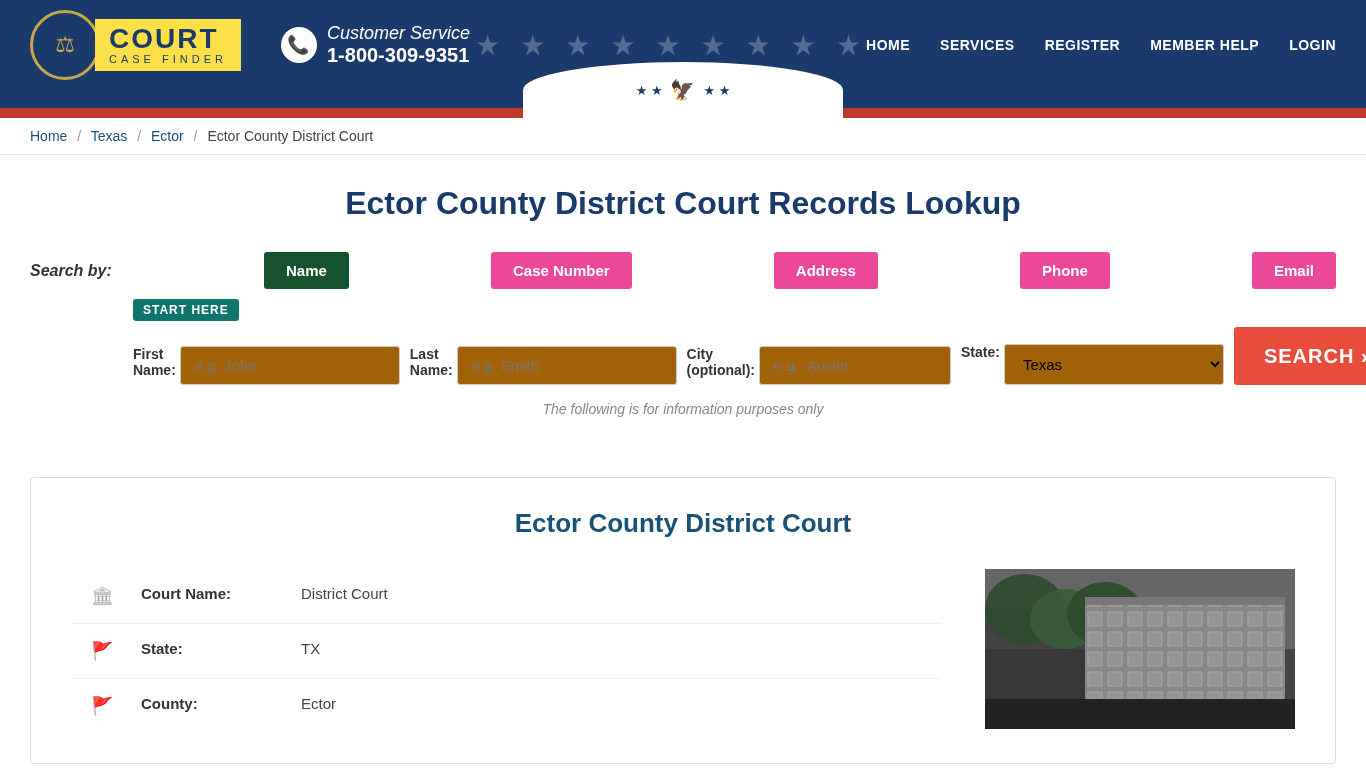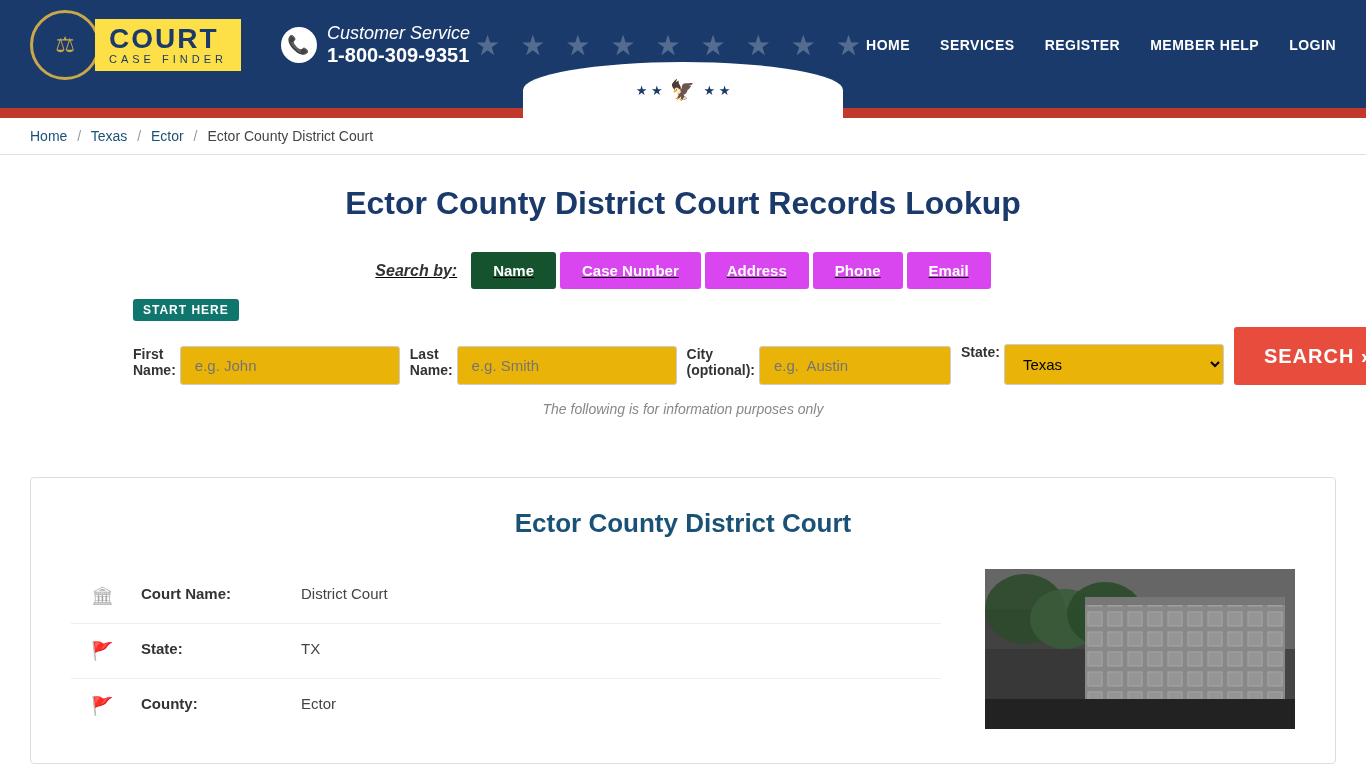--- a/index.html
+++ b/index.html
@@ -143,43 +143,42 @@
     }
 
     
     .search-section {
       text-align: center;
       margin-bottom: 20px;
     }
     .search-by-row {
       display: flex;
       align-items: center;
-      justify-content: center;
+      justify-content: space-between;
       gap: 4px;
       margin-bottom: 10px;
-      text-decoration: underline;
     }
     .search-by-label {
       font-style: italic;
       font-weight: bold;
       font-size: 16px;
       color: #333;
       margin-right: 10px;
     }
     .tab-btn {
       padding: 10px 22px;
       border: none;
       cursor: pointer;
       font-size: 15px;
       font-weight: bold;
       color: #fff;
       border-radius: 3px;
     }
     .tab-btn.active { background: #14532d; }
-    .tab-btn.inactive { background: #d946ef; }
+    .tab-btn.inactive { background: #ec4899; }
 
     
     .form-container {
       position: relative;
       text-align: left;
       max-width: 1100px;
       margin: 0 auto;
     }
     .start-here-badge {
       display: inline-block;
@@ -202,21 +201,21 @@
       gap: 4px;
     }
     .form-group label {
       font-size: 14px;
       font-weight: bold;
       color: #333;
     }
     .form-group input, .form-group select {
       padding: 10px 14px;
       border: 1px solid #ccc;
-      background: #eab308;
+      background: #a16207;
       font-size: 15px;
       border-radius: 3px;
       outline: none;
     }
     .form-group input { width: 220px; }
     .form-group.city input { width: 192px; }
     .form-group.state select { width: 220px; }
     .search-btn {
       background: #e74c3c;
       color: #fff;

